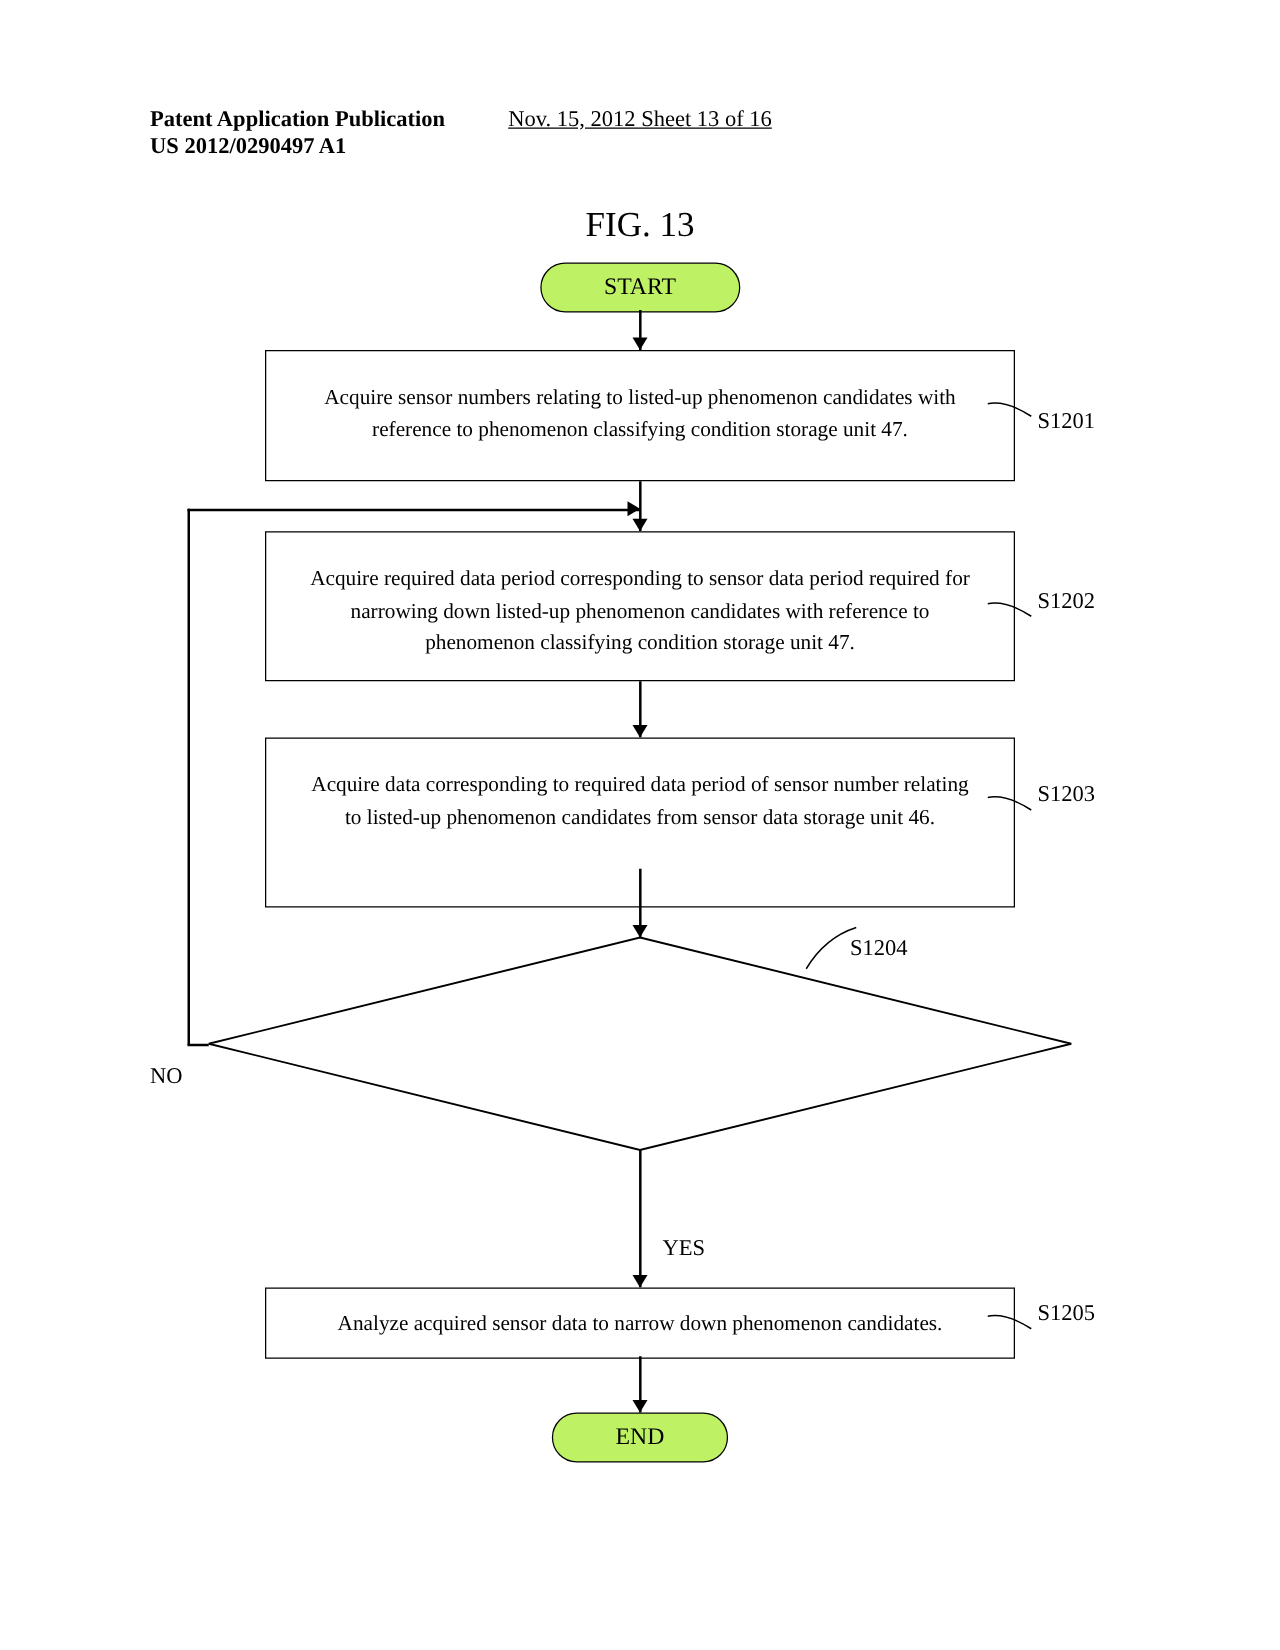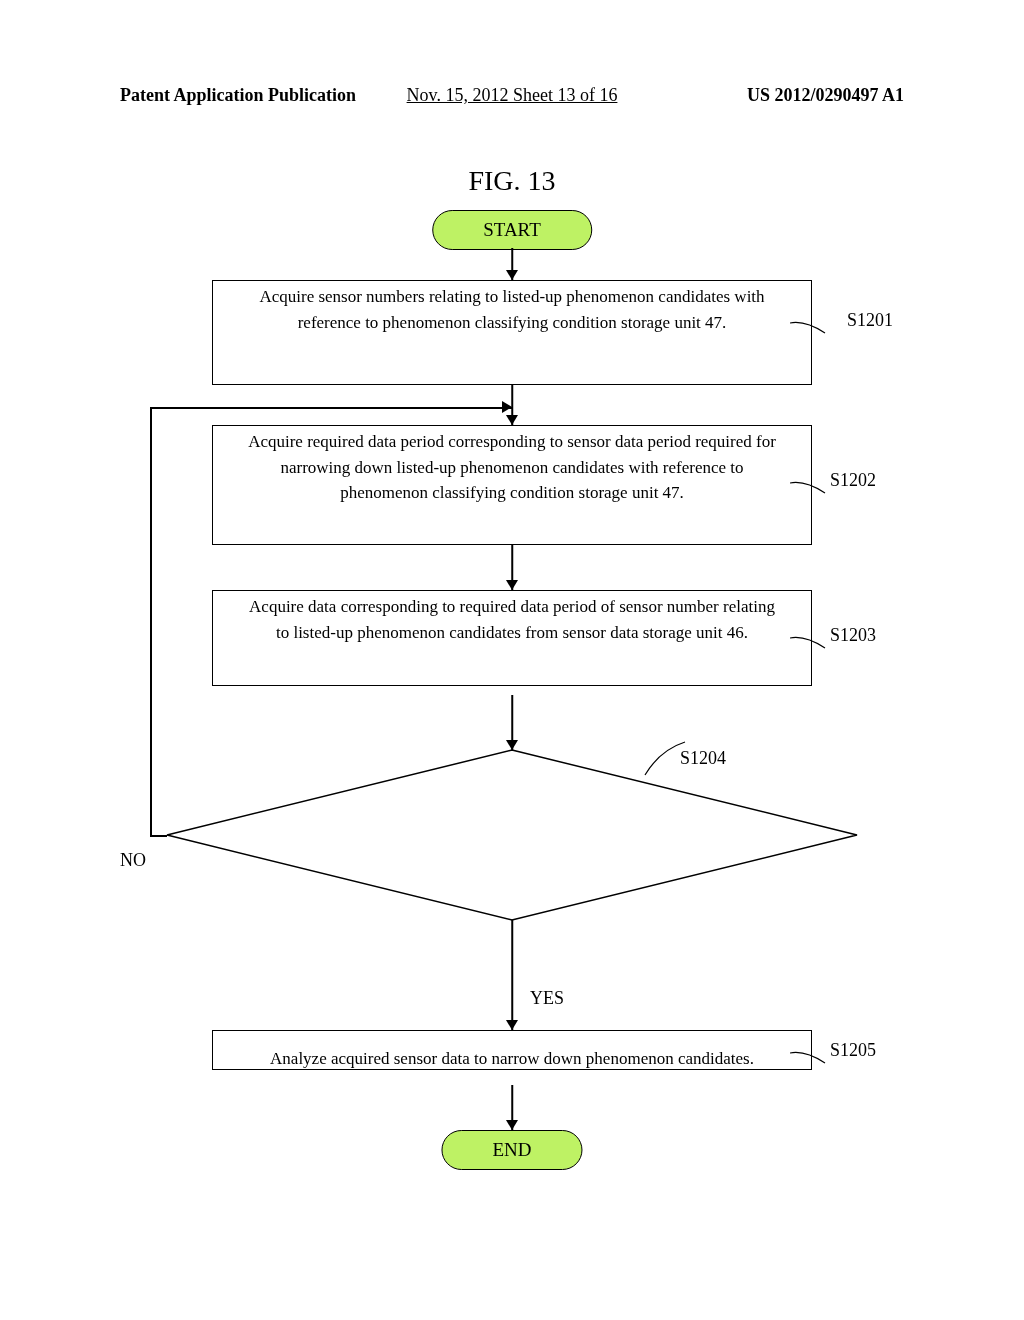--- a/index.html
+++ b/index.html
@@ -16,20 +16,21 @@
     }
     .header {
       position: absolute;
       top: 85px;
       left: 0;
       width: 1024px;
       display: flex;
       justify-content: space-between;
       padding: 0 120px;
       font-size: 18px;
+      flex-direction: column;
     }
     .header-left {
       font-weight: bold;
     }
     .header-center {
       position: absolute;
       left: 50%;
       transform: translateX(-50%);
       text-decoration: underline;
     }
@@ -66,30 +67,30 @@
     }
     .end {
       top: 930px;
     }
     .process {
       position: absolute;
       left: 50%;
       transform: translateX(-50%);
       border: 1.5px solid #000;
       width: 600px;
-      padding: 3px 30px;
+      padding: 24px 30px;
       text-align: center;
       font-size: 17px;
       line-height: 1.5;
       background: #fff;
     }
     .p1 { top: 80px; height: 105px; }
     .p2 { top: 225px; height: 120px; }
-    .p3 { top: 390px; height: 96px; }
-    .p5 { top: 830px; height: 40px; padding: 15px 20px; }
+    .p3 { top: 390px; height: 136px; }
+    .p5 { top: 830px; height: 57px; padding: 15px 20px; }
     .decision {
       position: absolute;
       top: 545px;
       left: 50%;
       transform: translateX(-50%);
       width: 700px;
       height: 180px;
     }
     .decision svg {
       width: 100%;
@@ -173,21 +174,21 @@
   <div class="terminal start">START</div>
 
   <div class="arrow" style="top:48px; height:32px;">
     <div class="arrow-line" style="height:32px;"></div>
     <div class="arrow-head"></div>
   </div>
 
   <div class="process p1">
     <span>Acquire sensor numbers relating to listed-up phenomenon candidates with reference to phenomenon classifying condition storage unit 47.</span>
   </div>
-  <div class="step-label" style="top:110px; left:830px;margin-left:17px;">S1201</div>
+  <div class="step-label" style="top:126px; left:830px;">S1201</div>
   <svg class="curve-leader" style="top:115px; left:790px; width:40px; height:25px;">
     <path d="M 0 8 Q 15 5 35 18" stroke="#000" stroke-width="1.2" fill="none"></path>
   </svg>
 
   <div class="arrow" style="top:185px; height:40px;">
     <div class="arrow-line" style="height:40px;"></div>
     <div class="arrow-head"></div>
   </div>
 
   <div class="loop-line-h" style="top:207px; left:150px; width:362px;"></div>

